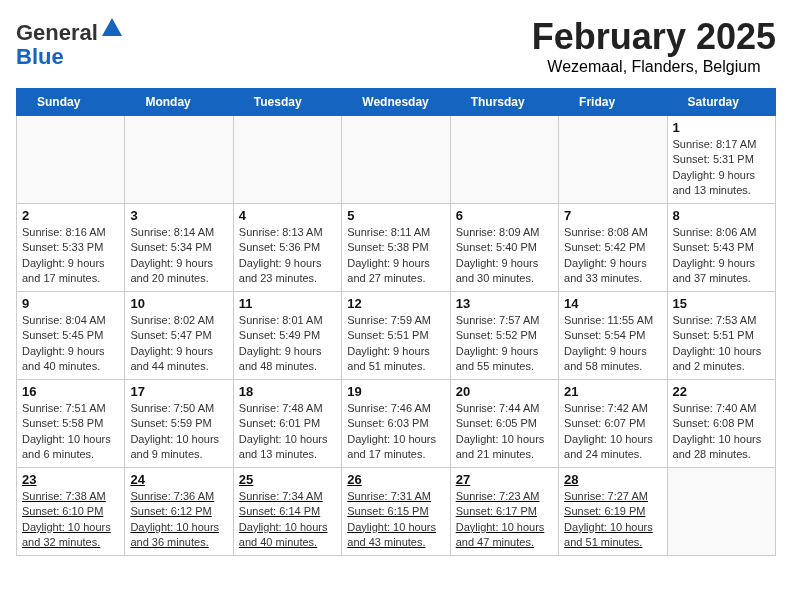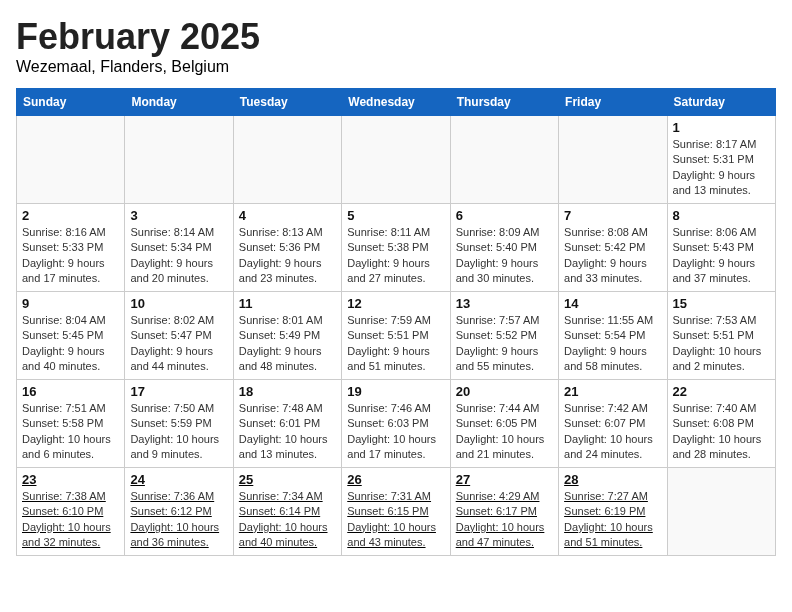--- a/index.html
+++ b/index.html
@@ -25,40 +25,40 @@
       font-weight: bold;
       line-height: 1.1;
     }
     .logo-general { color: #333; }
     .logo-blue { color: #1565c0; }
     .logo-icon {
       width: 24px;
       height: 24px;
       margin-left: 2px;
     }
-    .title-section { text-align: left; }
+    .title-section { text-align: center; }
     .month-title {
       font-size: 36px;
       font-weight: bold;
       color: #222;
     }
     .subtitle {
       font-size: 16px;
       color: #000000;
     }
     .calendar {
       width: 100%;
       border-collapse: collapse;
       font-size: 10.5px;
     }
     .calendar th {
       background-color: #1565c0;
       color: #fff;
       text-align: left;
-      padding: 6px 6px;
+      padding: 6px 20px;
       font-size: 12px;
       font-weight: bold;
       border: 1px solid #1565c0;
     }
     .calendar td {
       border: 1px solid #ccc;
       vertical-align: top;
       padding: 4px 5px;
       width: calc(100% / 7);
       height: 88px;
@@ -79,20 +79,32 @@
     }
     tr:last-child td {
       height: 80px;
       text-decoration: underline;
     }
   </style>
 </head>
 <body>
 
 <div class="header">
+  <div class="logo">
+    <div>
+      <div class="logo-text">
+        <span class="logo-general">General</span><svg class="logo-icon" viewBox="0 0 24 24" xmlns="http://www.w3.org/2000/svg">
+            <polygon points="12,2 22,20 2,20" fill="#1565c0"></polygon>
+          </svg>
+      </div>
+      <div class="logo-text">
+        <span class="logo-blue">Blue</span>
+      </div>
+    </div>
+  </div>
   <div class="title-section">
     <div class="month-title">February 2025</div>
     <div class="subtitle">Wezemaal, Flanders, Belgium</div>
   </div>
 </div>
 
 <table class="calendar">
   <thead>
     <tr>
 
@@ -272,21 +284,21 @@
 Daylight: 10 hours and 40 minutes.</div>
         </td>
         <td>
           <div class="day-number">26</div>
           <div class="day-info">Sunrise: 7:31 AM
 Sunset: 6:15 PM
 Daylight: 10 hours and 43 minutes.</div>
         </td>
         <td>
           <div class="day-number">27</div>
-          <div class="day-info">Sunrise: 4:29 AM
+          <div class="day-info">Sunrise: 7:23 AM
 Sunset: 6:17 PM
 Daylight: 10 hours and 47 minutes.</div>
         </td>
         <td>
           <div class="day-number">28</div>
           <div class="day-info">Sunrise: 7:27 AM
 Sunset: 6:19 PM
 Daylight: 10 hours and 51 minutes.</div>
         </td>
         <td class="empty-cell"></td>

